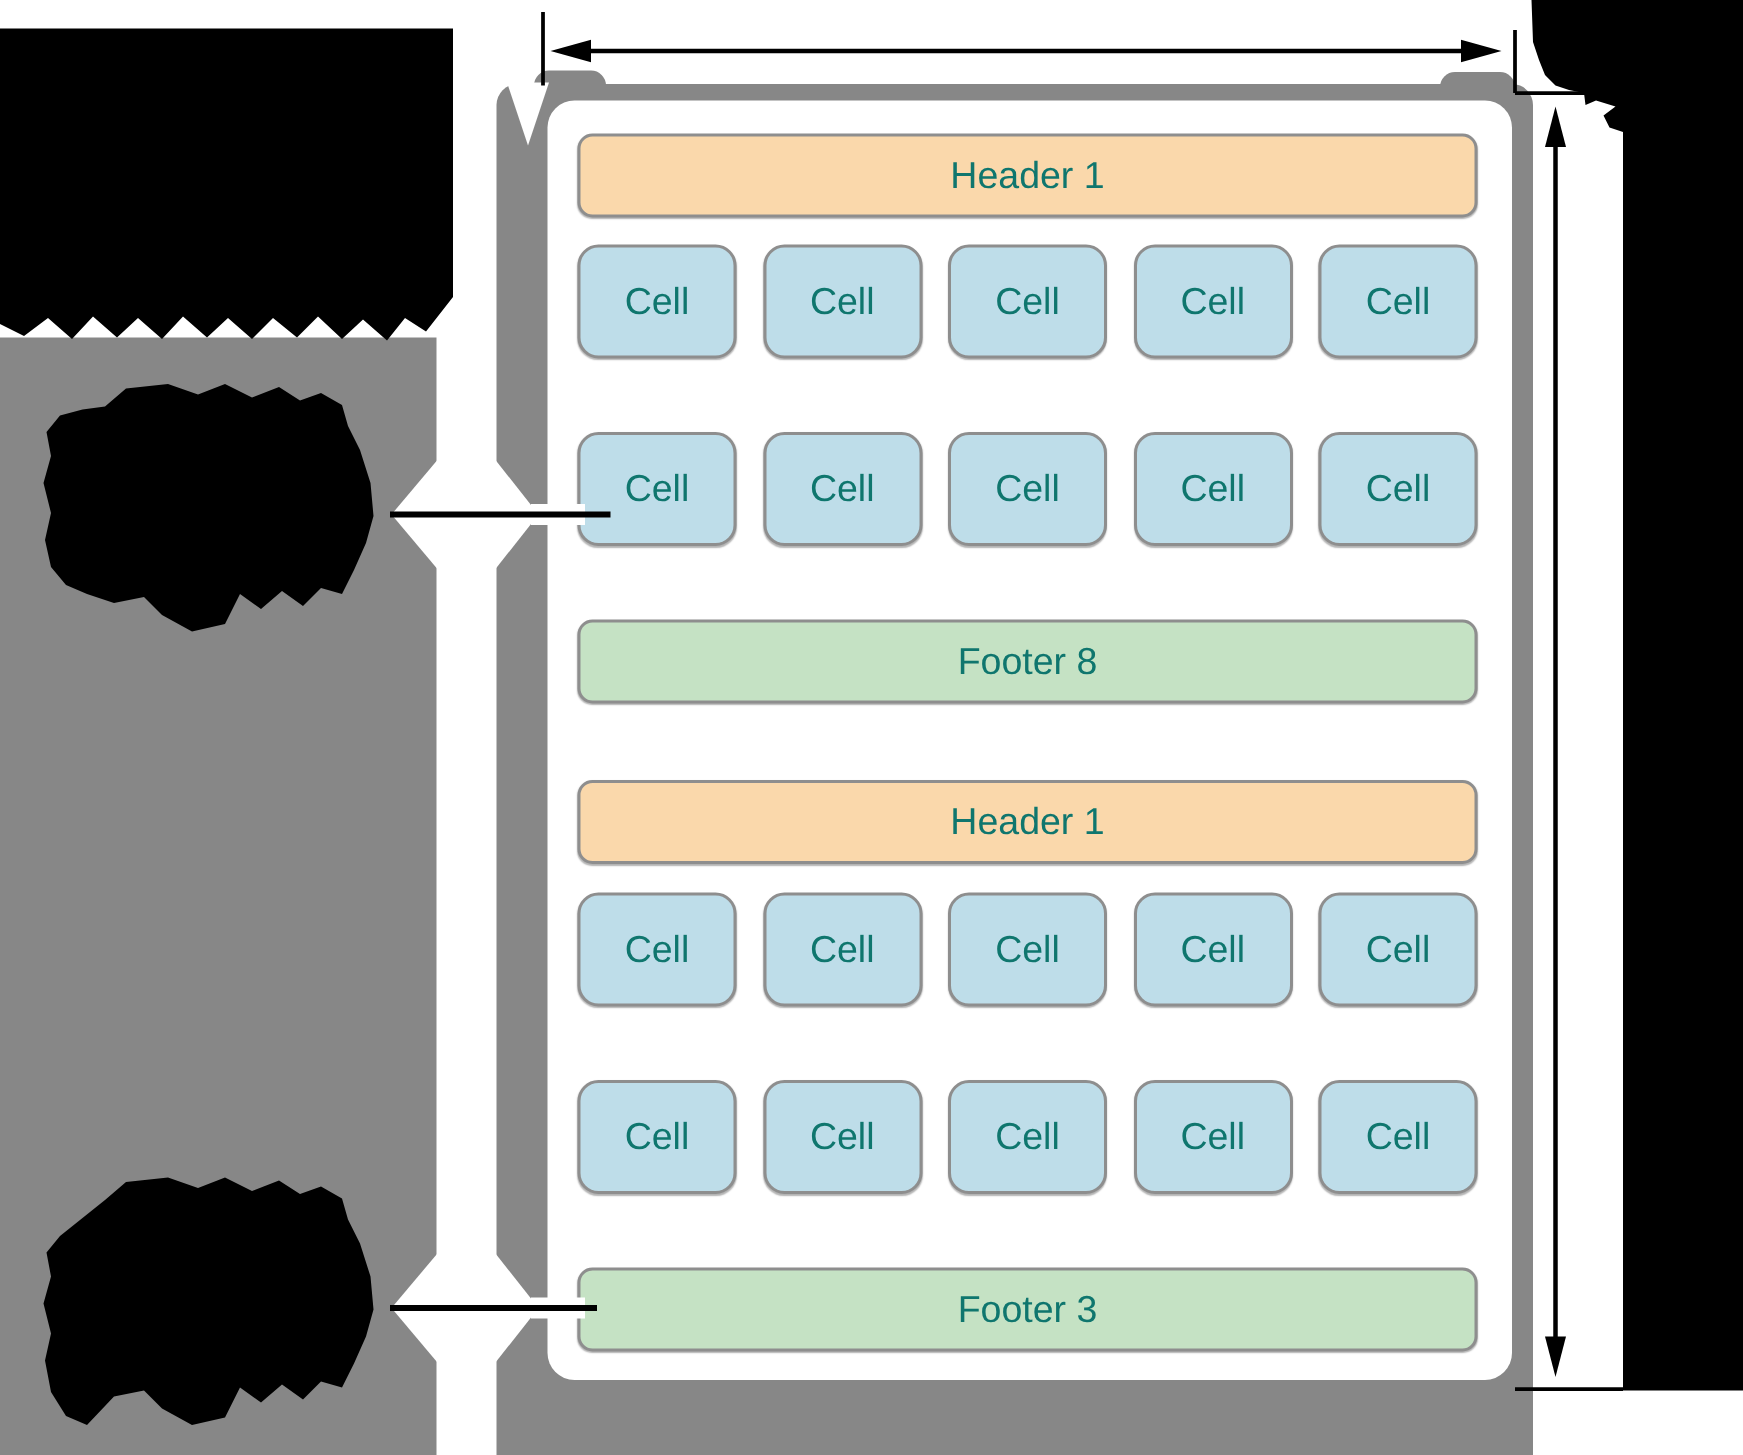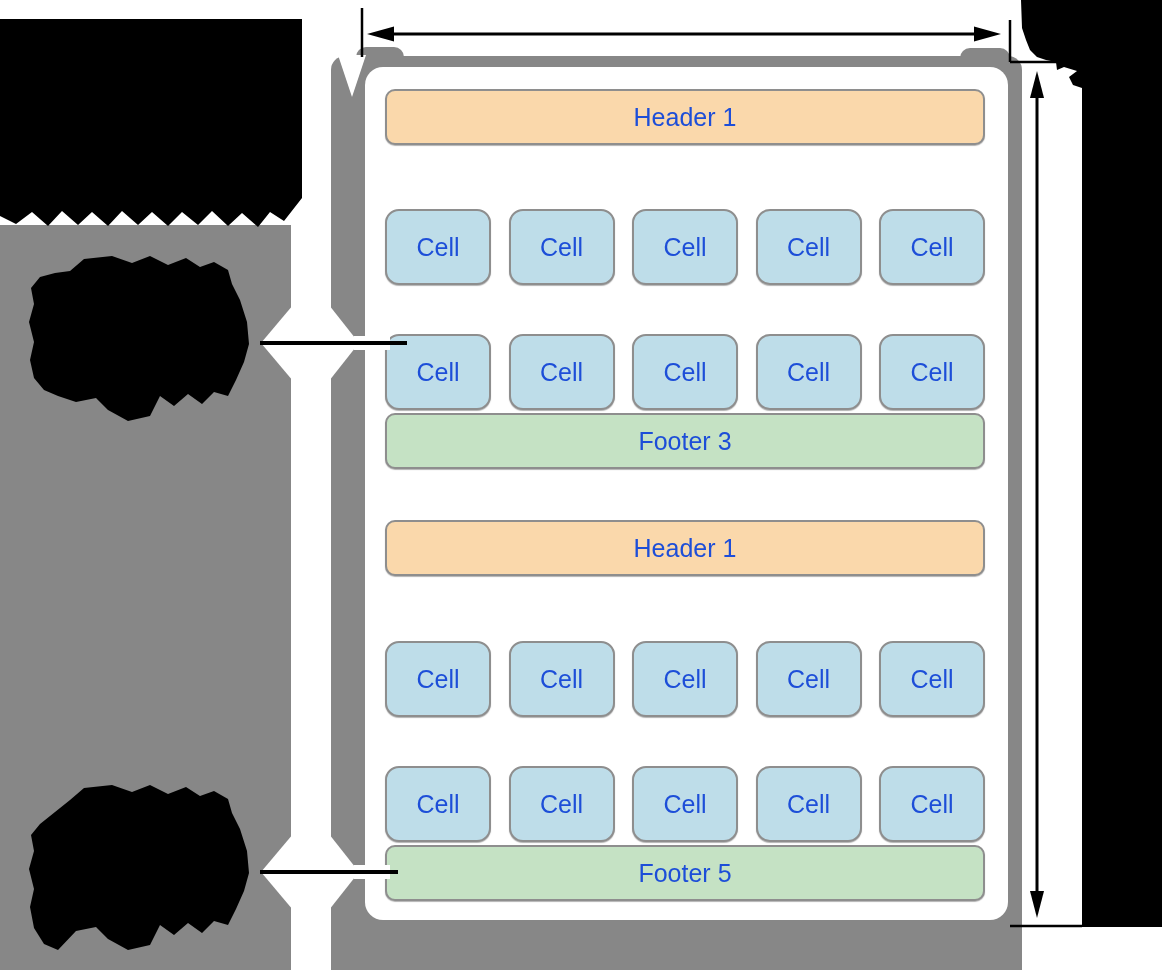--- a/index.html
+++ b/index.html
@@ -1,18 +1,18 @@
 <!DOCTYPE html>
 <html><head>
 <meta charset="utf-8">
 <style>
   html,body{margin:0;padding:0;background:#ffffff;}
   #page{
     position:relative;width:1162px;height:970px;background:#fff;overflow:hidden;
-    font-family:"Liberation Sans", sans-serif;color:#1d4ed8;
+    font-family:"Liberation Sans", sans-serif;color:#0f766e;
   }
   
   .gray-left{
     position:absolute;left:0;top:225px;width:291px;height:745px;
     background:var(--canvas-gray);
   }
   .gray-main{
     position:absolute;left:331px;top:56px;width:691px;height:914px;
     background:var(--canvas-gray);
     border-radius:14px 14px 0 0;
@@ -34,21 +34,21 @@
   .header-bar{background:var(--header-fill);}
   .footer-bar{background:var(--footer-fill);}
   .cell-row{
     position:absolute;left:20px;width:600px;height:107px;
     display:flex;justify-content:space-between;
   }
   .cell{
     width:106px;height:76px;box-sizing:border-box;
     background:var(--cell-fill);border:2px solid var(--stroke);border-radius:14px;
     display:flex;align-items:center;justify-content:center;
-    font-size:25px;box-shadow:0 1px 1px rgba(0,0,0,.30);margin-top:46px;
+    font-size:25px;box-shadow:0 1px 1px rgba(0,0,0,.30);
   }
   .pos-h1{top:22px;}  .pos-r1{top:96px;}  .pos-r2{top:221px;} .pos-f1{top:346px;}
   .pos-h2{top:453px;} .pos-r3{top:528px;} .pos-r4{top:653px;} .pos-f2{top:778px;}
   
   #overlay{position:absolute;left:0;top:0;width:1162px;height:970px;pointer-events:none;}
 </style>
 </head>
 <body>
 
 <div id="page" style="--canvas-gray: #878787; --header-fill: #fad8ab; --footer-fill: #c5e2c4; --cell-fill: #bedde9; --stroke: #8e8e8e;">
@@ -74,21 +74,21 @@
 
     <div class="cell-row pos-r2">
       <div class="cell">Cell</div>
       <div class="cell">Cell</div>
       <div class="cell">Cell</div>
       <div class="cell">Cell</div>
       <div class="cell">Cell</div>
     </div>
 
     <div class="section-bar footer-bar pos-f1">
-      <span>Footer 3</span>
+      <span>Footer 8</span>
     </div>
 
     <div class="section-bar header-bar pos-h2">
       <span>Header 1</span>
     </div>
 
     <div class="cell-row pos-r3">
       <div class="cell">Cell</div>
       <div class="cell">Cell</div>
       <div class="cell">Cell</div>
@@ -98,21 +98,21 @@
 
     <div class="cell-row pos-r4">
       <div class="cell">Cell</div>
       <div class="cell">Cell</div>
       <div class="cell">Cell</div>
       <div class="cell">Cell</div>
       <div class="cell">Cell</div>
     </div>
 
     <div class="section-bar footer-bar pos-f2">
-      <span>Footer 5</span>
+      <span>Footer 3</span>
     </div>
 
   </div>
 
   <svg id="overlay" viewBox="0 0 1162 970">
 
     <path d="M338,55 L366,55 L352,97 Z" fill="#ffffff"></path>
 
     <path d="M293,305 L329,305 L359,343 L329,381 L293,381 L261,343 Z" fill="#ffffff"></path>
     <path d="M293,834 L329,834 L359,872 L329,910 L293,910 L261,872 Z" fill="#ffffff"></path>

